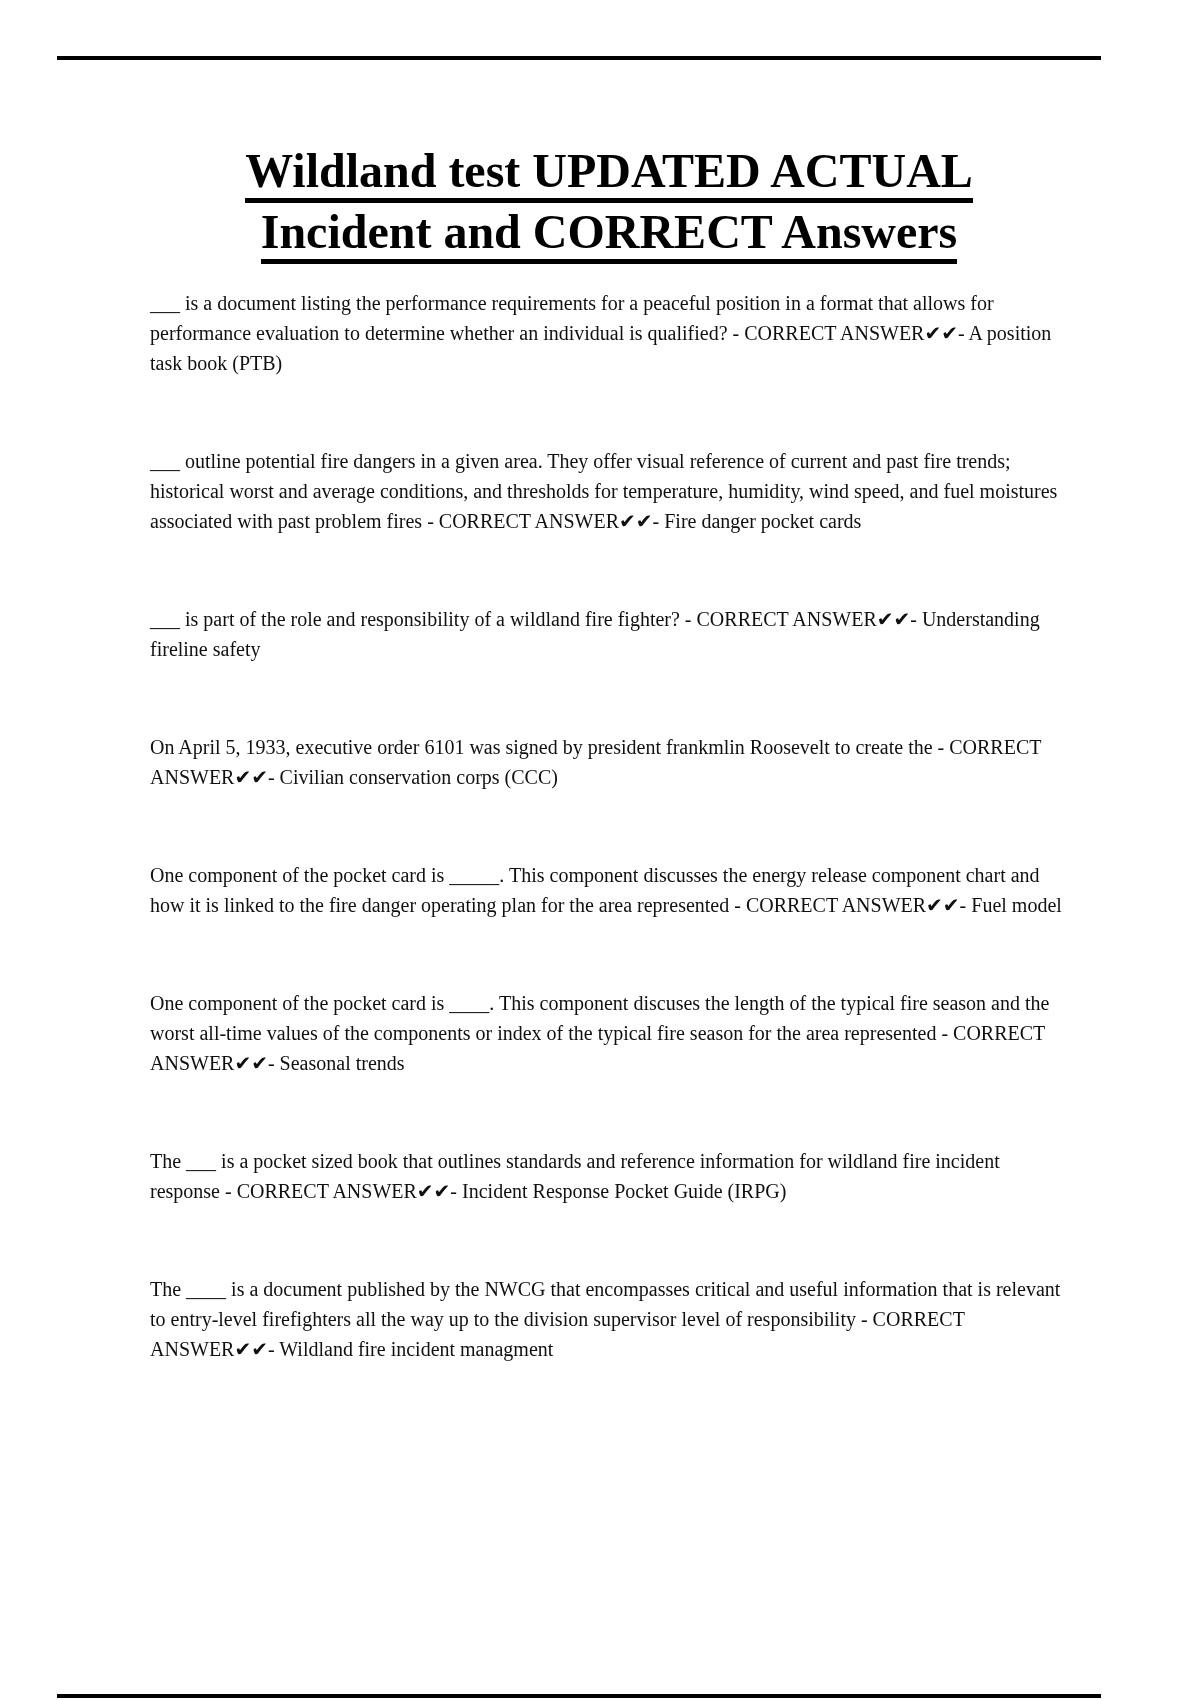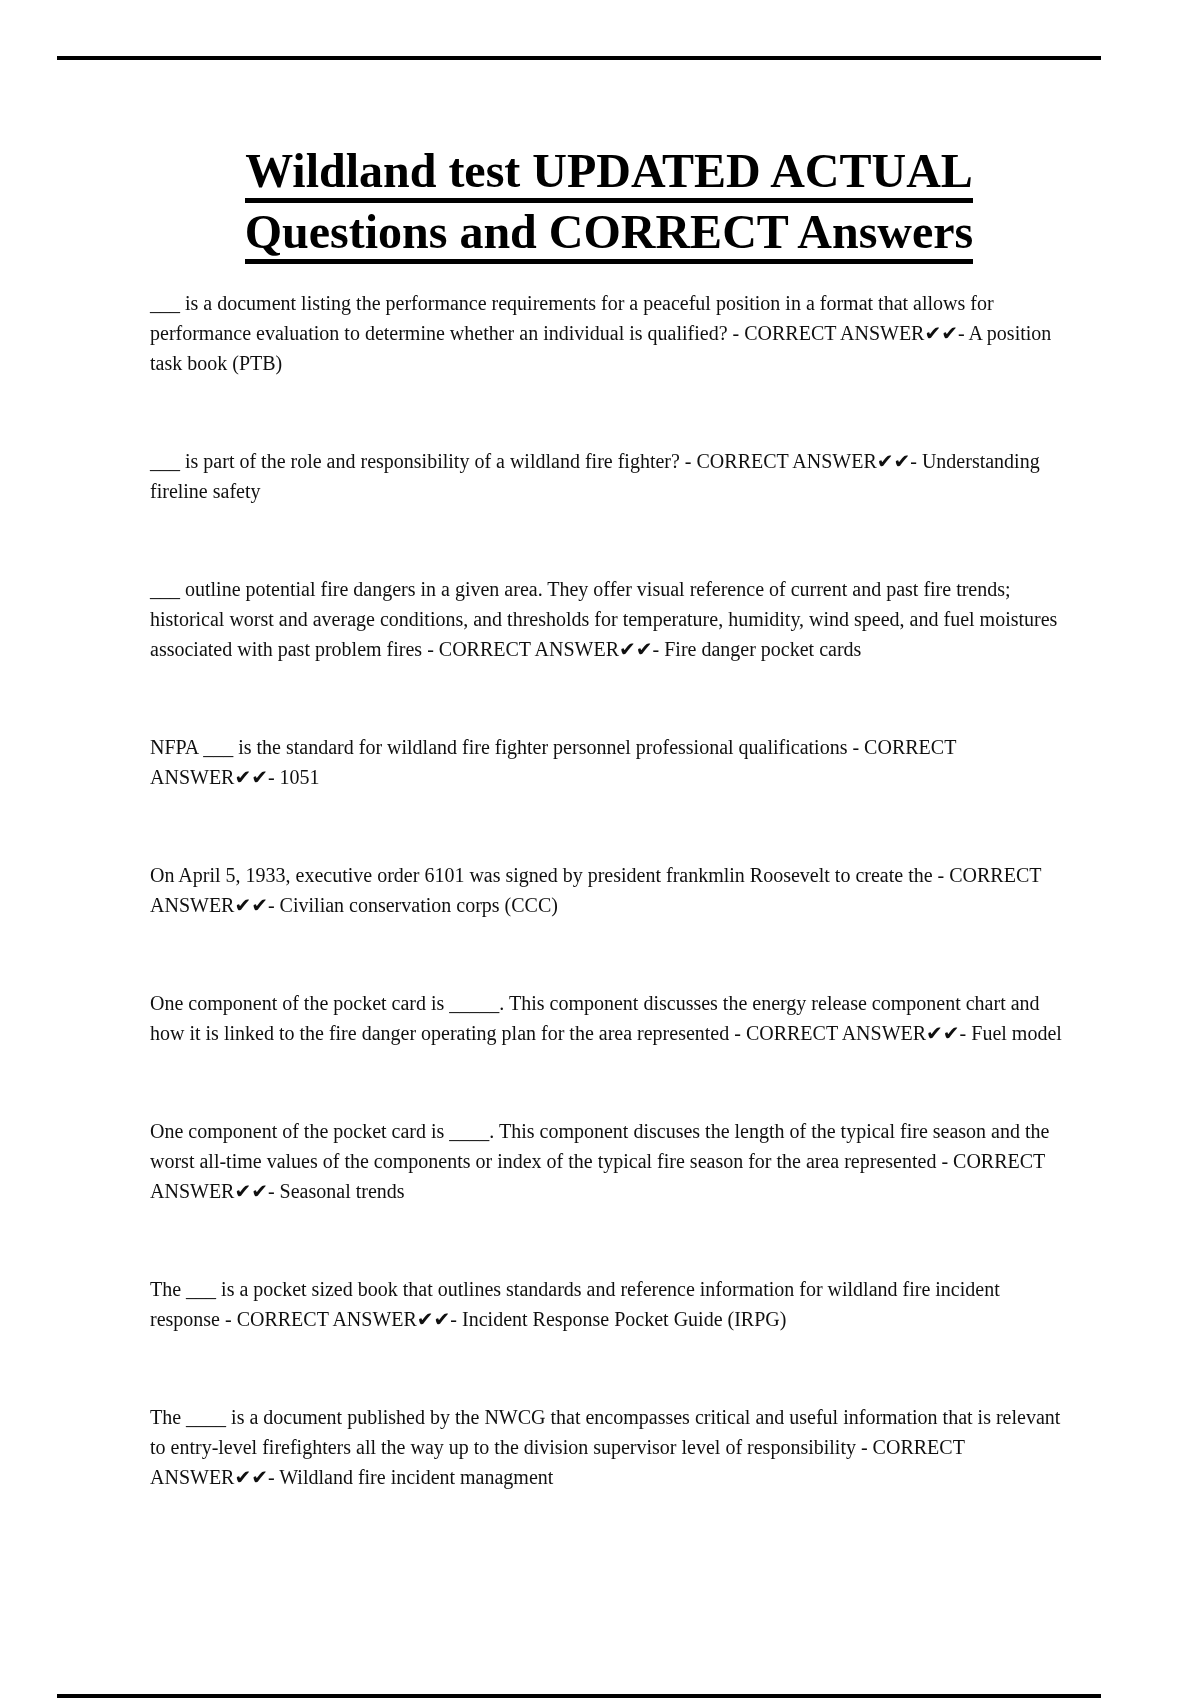--- a/index.html
+++ b/index.html
@@ -55,28 +55,27 @@
 <body>
 
 <div class="page">
 
   <div class="rule rule-top"></div>
 
   <div class="content">
 
     <h1 class="title">
       <span class="tline">Wildland test UPDATED ACTUAL</span><br>
-      <span class="tline">Questions and CORRECT Answers</span>
+      <span class="tline">Incident and CORRECT Answers</span>
     </h1>
 
     <div class="qa-list">
       <p>___ is a document listing the performance requirements for a peaceful position in a format that allows for performance evaluation to determine whether an individual is qualified? - CORRECT ANSWER✔✔- A position task book (PTB)</p>
+      <p>___ outline potential fire dangers in a given area. They offer visual reference of current and past fire trends; historical worst and average conditions, and thresholds for temperature, humidity, wind speed, and fuel moistures associated with past problem fires - CORRECT ANSWER✔✔- Fire danger pocket cards</p>
       <p>___ is part of the role and responsibility of a wildland fire fighter? - CORRECT ANSWER✔✔- Understanding fireline safety</p>
-      <p>___ outline potential fire dangers in a given area. They offer visual reference of current and past fire trends; historical worst and average conditions, and thresholds for temperature, humidity, wind speed, and fuel moistures associated with past problem fires - CORRECT ANSWER✔✔- Fire danger pocket cards</p>
-      <p>NFPA ___ is the standard for wildland fire fighter personnel professional qualifications - CORRECT ANSWER✔✔- 1051</p>
       <p>On April 5, 1933, executive order 6101 was signed by president frankmlin Roosevelt to create the - CORRECT ANSWER✔✔- Civilian conservation corps (CCC)</p>
       <p>One component of the pocket card is _____. This component discusses the energy release component chart and how it is linked to the fire danger operating plan for the area represented - CORRECT ANSWER✔✔- Fuel model</p>
       <p>One component of the pocket card is ____. This component discuses the length of the typical fire season and the worst all-time values of the components or index of the typical fire season for the area represented - CORRECT ANSWER✔✔- Seasonal trends</p>
       <p>The ___ is a pocket sized book that outlines standards and reference information for wildland fire incident response - CORRECT ANSWER✔✔- Incident Response Pocket Guide (IRPG)</p>
       <p>The ____ is a document published by the NWCG that encompasses critical and useful information that is relevant to entry-level firefighters all the way up to the division supervisor level of responsibility - CORRECT ANSWER✔✔- Wildland fire incident managment</p>
     </div>
 
   </div>
 
   <div class="rule rule-bottom"></div>

